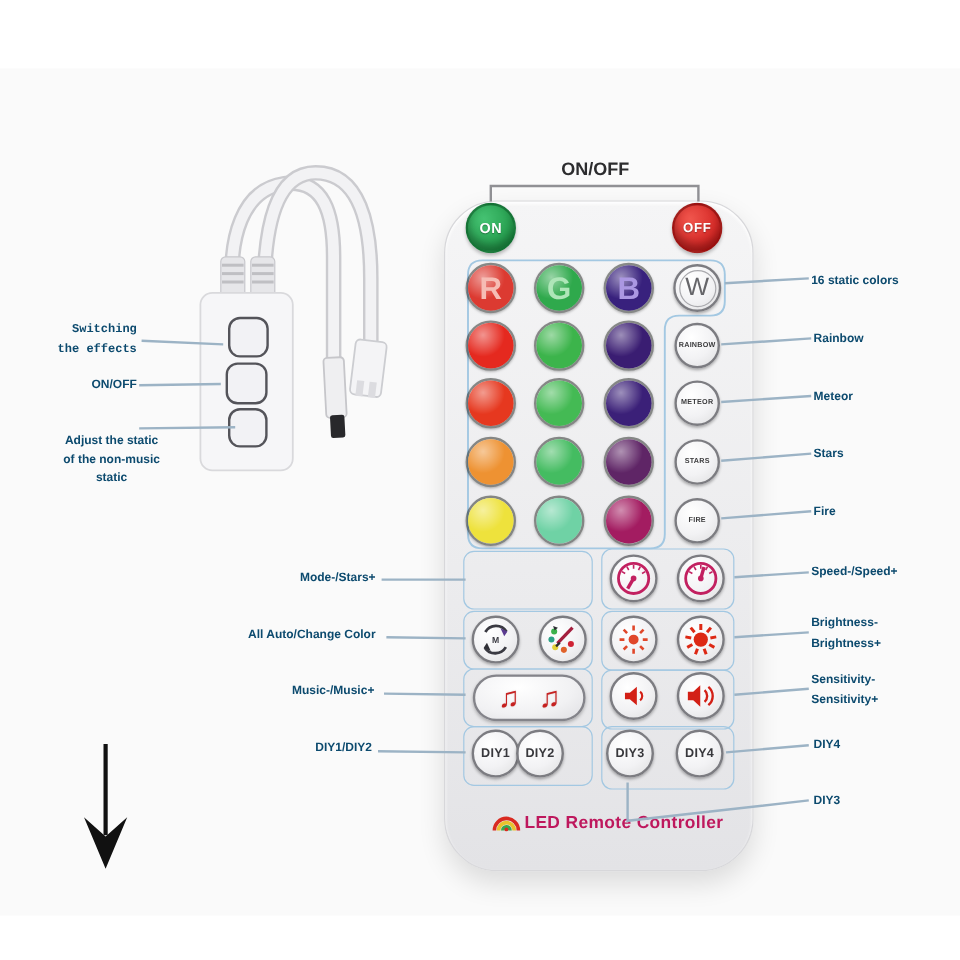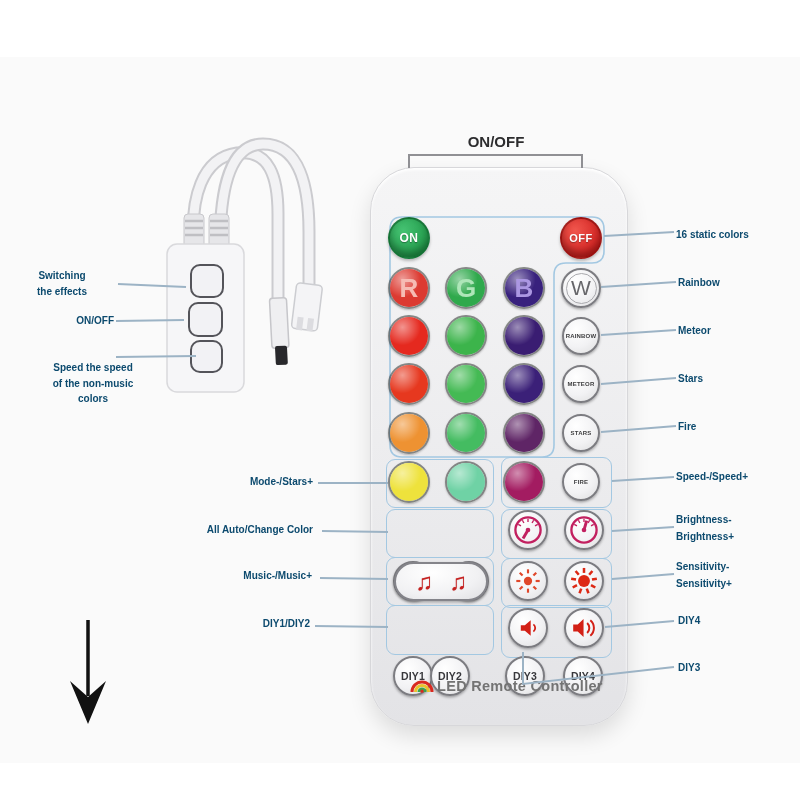--- a/index.html
+++ b/index.html
@@ -10,21 +10,21 @@
 
   
   .remote-body{position:absolute;left:370px;top:167px;width:256px;height:557px;
     border-radius:44px;background:linear-gradient(180deg,#f5f5f6 0%,#ececee 55%,#e3e3e6 100%);
     border:1px solid #d7d7da;box-shadow:0 10px 22px rgba(0,0,0,.12), inset 0 2px 3px #ffffff;}
 
   
   .gbox{position:absolute;border:1.5px solid #a3c8e2;border-radius:9px;pointer-events:none;}
 
   
-  .btn{position:absolute;border-radius:50%;display:flex;align-items:center;justify-content:center;box-sizing:border-box;margin-top:48px;}
+  .btn{position:absolute;border-radius:50%;display:flex;align-items:center;justify-content:center;box-sizing:border-box;}
   .swatch{width:42px;height:42px;border:2px solid rgba(25,30,25,.5);box-shadow:inset 0 -5px 7px rgba(0,0,0,.28), 0 1px 2px rgba(0,0,0,.25);}
   .swatch::after{content:"";position:absolute;inset:0;border-radius:50%;
     background:radial-gradient(circle at 33% 27%, rgba(255,255,255,.5), rgba(255,255,255,0) 48%);}
   .pwr{width:42px;height:42px;color:#fff;font-weight:bold;font-size:12px;letter-spacing:.5px;
     text-shadow:0 1px 1px rgba(0,0,0,.35);box-shadow:inset 0 -5px 7px rgba(0,0,0,.3), 0 2px 3px rgba(0,0,0,.25);}
   .white-btn{background:radial-gradient(circle at 36% 30%, #ffffff 0%, #f2f2f4 55%, #dededf 100%);
     border:2px solid #7c7c81;box-shadow:0 1.5px 2.5px rgba(0,0,0,.3);}
   .w-btn{width:40px;height:40px;color:#66666a;font-size:21px;}
   .w-btn::before{content:"";position:absolute;inset:2.5px;border-radius:50%;border:1px solid #a9a9ad;}
   .fx-btn{width:38px;height:38px;color:#3c3c3e;font-size:6px;font-weight:bold;letter-spacing:.2px;}
@@ -32,21 +32,21 @@
   .pill{position:absolute;border-radius:20px;background:radial-gradient(ellipse at 40% 25%, #ffffff 0%, #f1f1f3 60%, #dfdfe2 100%);
     border:2px solid #84848a;box-shadow:0 1.5px 3px rgba(0,0,0,.28);display:flex;align-items:center;justify-content:center;box-sizing:border-box;}
   .mode-text{font-size:9.5px;font-weight:bold;color:#45454b;letter-spacing:.5px;}
   .diy-btn{color:#38383c;font-size:10.5px;font-weight:bold;letter-spacing:.2px;}
   .note{color:#c62120;font-size:24px;line-height:1;text-shadow:0 0 1px rgba(150,0,0,.4);}
 
   
   .lbl{position:absolute;font-weight:bold;color:#0c4a6e;font-size:10px;line-height:15.5px;}
   .lbl.two{line-height:17px;}
   .caption{position:absolute;font-weight:bold;color:#2c2c2e;font-size:15px;}
-  .brand{position:absolute;font-weight:bold;color:#737373;font-size:14.5px;letter-spacing:.3px;}
+  .brand{position:absolute;font-weight:bold;color:#be185d;font-size:14.5px;letter-spacing:.3px;}
 
   svg{display:block;}
   .overlay{position:absolute;left:0;top:0;pointer-events:none;}
 </style>
 </head>
 <body>
 
 <div class="stage">
   <div class="photo-bg"></div>
 
@@ -257,29 +257,29 @@
   <svg class="abs" style="left:409px;top:675px;" width="26" height="20" viewBox="0 0 26 20">
     <path d="M 3 17 A 10 10 0 0 1 23 17" fill="none" stroke="#d92a20" stroke-width="3"></path>
     <path d="M 6.5 17 A 6.5 6.5 0 0 1 19.5 17" fill="none" stroke="#e9c22c" stroke-width="3"></path>
     <path d="M 10 17 A 3 3 0 0 1 16 17" fill="none" stroke="#3aa54d" stroke-width="3"></path>
     <circle cx="13" cy="16.2" r="1.6" fill="#d92a20"></circle>
   </svg>
   <div class="brand" style="left:437px;top:678px;">LED Remote Controller</div>
 
   <div class="caption" style="left:430px;top:133px;width:132px;text-align:center;">ON/OFF</div>
 
-  <div class="lbl" style="left:10px;top:268px;width:104px;text-align:center;">
+  <div class="lbl" style="left:10px;top:268px;width:104px;text-align:right;font-family:Liberation Mono, monospace;">
     <div>Switching</div>
     <div>the effects</div>
   </div>
   <div class="lbl" style="left:10px;top:313px;width:104px;text-align:right;">ON/OFF</div>
   <div class="lbl" style="left:14px;top:360px;width:158px;text-align:center;">
-    <div>Speed the speed</div>
+    <div>Adjust the static</div>
     <div>of the non-music</div>
-    <div>colors</div>
+    <div>static</div>
   </div>
 
   <div class="lbl" style="left:140px;top:474px;width:173px;text-align:right;">Mode-/Stars+</div>
   <div class="lbl" style="left:140px;top:568px;width:172px;text-align:right;">Music-/Music+</div>
   <div class="lbl" style="left:140px;top:522px;width:173px;text-align:right;">All Auto/Change Color</div>
   <div class="lbl" style="left:140px;top:616px;width:170px;text-align:right;">DIY1/DIY2</div>
 
   <div class="lbl" style="left:676px;top:227px;">16 static colors</div>
   <div class="lbl" style="left:678px;top:275px;">Rainbow</div>
   <div class="lbl" style="left:678px;top:323px;">Meteor</div>

